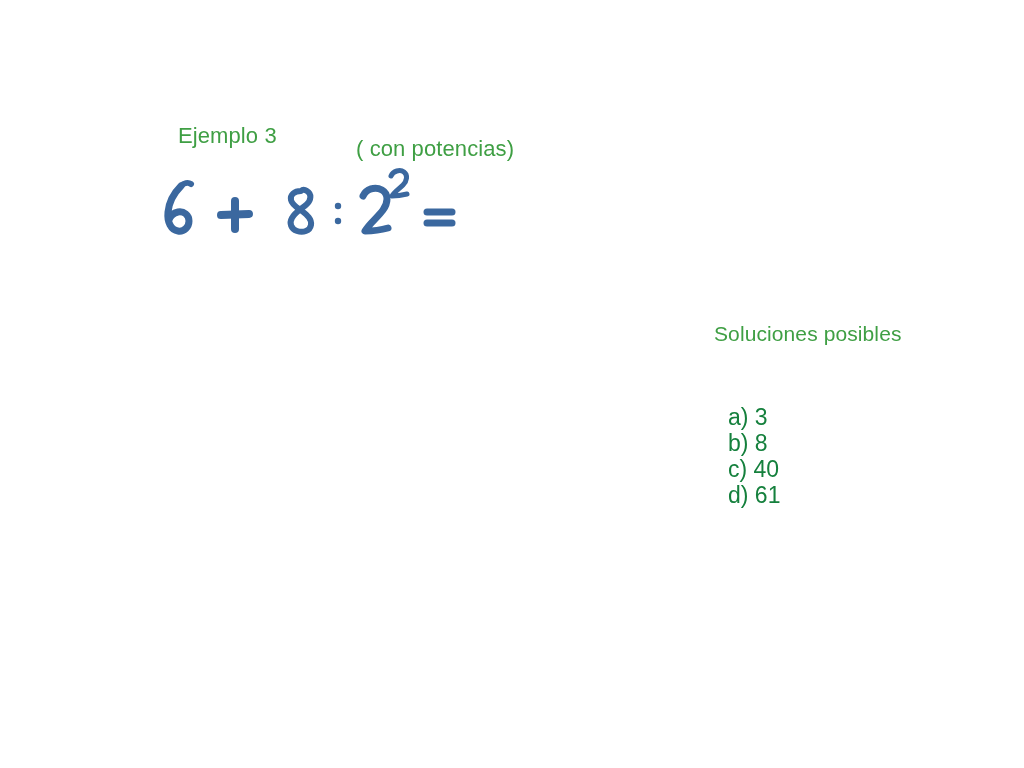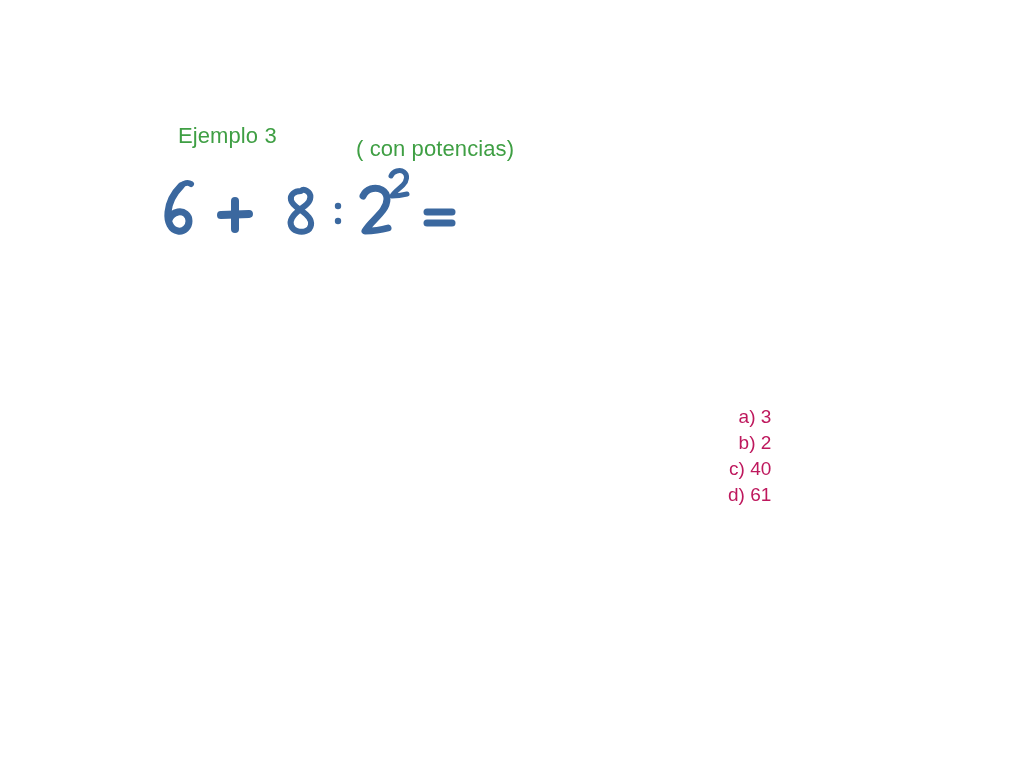--- a/index.html
+++ b/index.html
@@ -46,25 +46,24 @@
   
   #options-list {
     position: absolute;
     left: 728px;
     top: 404px;
     margin: 0;
     padding: 0;
     list-style: none;
   }
   #options-list li {
-    color: #be185d;
-    font-size: 19px;
+    color: #15803d;
+    font-size: 23px;
     line-height: 26px;
     white-space: nowrap;
-    text-align: right;
   }
 
   
   #equation {
     position: absolute;
     left: 155px;
     top: 160px;
     width: 330px;
     height: 85px;
   }
@@ -125,21 +124,22 @@
       </g>
 
       <g>
         <path class="ink" stroke-width="7" d="M272 52 L297 52"></path>
         <path class="ink" stroke-width="7" d="M272 63 L297 63"></path>
       </g>
 
     </svg>
   </div>
 
+  <div class="heading" id="soluciones-heading">Soluciones posibles</div>
 
   <ul id="options-list">
     <li>a) 3</li>
-    <li>b) 2</li>
+    <li>b) 8</li>
     <li>c) 40</li>
     <li>d) 61</li>
   </ul>
 
 </div>
 
 </body></html>

